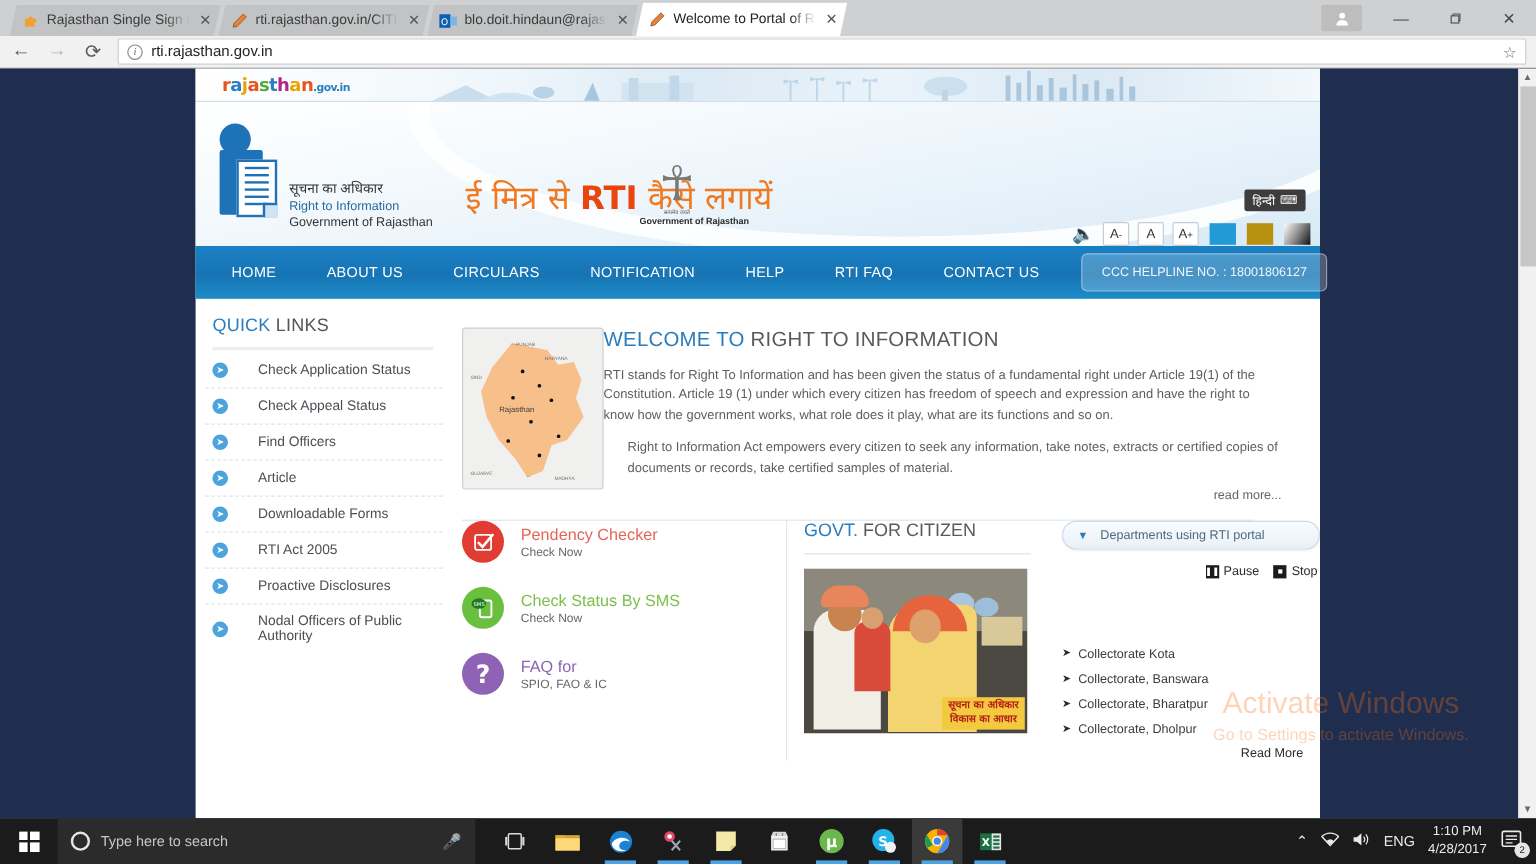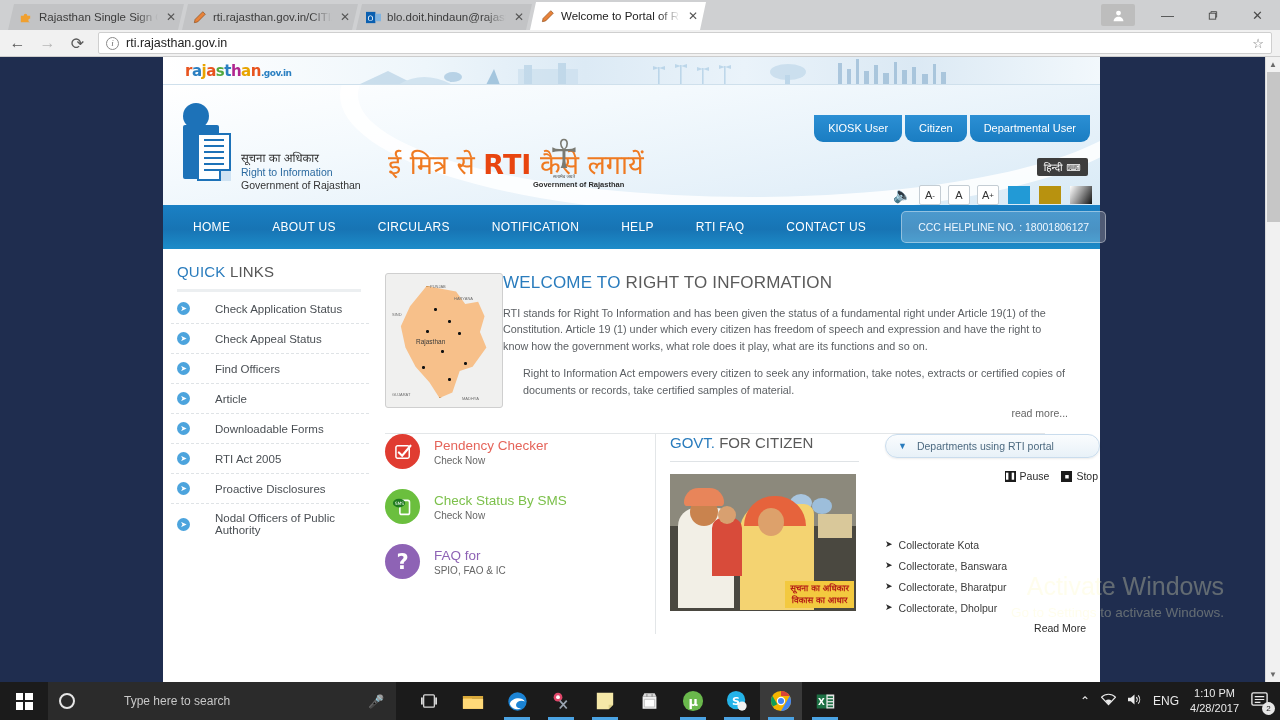--- a/index.html
+++ b/index.html
@@ -213,36 +213,36 @@
 
   
   .pscroll { position: absolute; right: 0; top: 0; width: 15px; height: 625px; background: #f1f1f1;
     border-left: 1px solid #dcdcdc; }
   .pscroll .arrow { height: 15px; display: flex; align-items: center; justify-content: center;
     font-size: 8px; color: #6a6a6a; }
   .pscroll .arrow.bot { position: absolute; bottom: 0; left: 0; right: 0; }
   .pscroll .thumb { position: absolute; top: 15px; left: 1px; width: 13px; height: 150px; background: #c6c6c6; }
 
   
-  .watermark { position: absolute; right: 56px; bottom: 62px; text-align: right; color: #fef9c3;
+  .watermark { position: absolute; right: 56px; bottom: 62px; text-align: center; color: #f97316;
      opacity: .30; pointer-events: none; }
   .wm1 { font-size: 25px; font-weight: 300; line-height: 1.1; }
   .wm2 { font-size: 13.5px; margin-top: 5px; }
 
   
   .taskbar { position: absolute; left: 0; top: 682px; width: 1280px; height: 38px;
     background: #1b1b1b; display: flex; align-items: center; }
   .startbtn { width: 48px; height: 38px; display: flex; align-items: center; justify-content: center; }
   .winlogo { width: 17px; height: 17px; display: grid; grid-template-columns: 1fr 1fr;
     grid-template-rows: 1fr 1fr; gap: 1.8px; }
   .winlogo span { background: #fff; display: block; }
   .searchbox { width: 348px; height: 38px; background: #2b2b2b; display: flex; align-items: center;
     gap: 9px; padding: 0 11px; }
   .srch-circ { width: 16px; height: 16px; border: 2px solid #e6e6e6; border-radius: 50%; flex: 0 0 16px; }
-  .srch-txt { color: #c8c8c8; font-size: 12px; flex: 1; margin-left: 40px; }
+  .srch-txt { color: #c8c8c8; font-size: 12px; flex: 1; }
   .mic { color: #d5d5d5; font-size: 13px; }
   .tbicons { display: flex; align-items: center; gap: 2px; padding-left: 12px; }
   .tbi { width: 42px; height: 38px; display: flex; align-items: center; justify-content: center;
     position: relative; font-size: 17px; }
   .tbi.open::after { content:''; position: absolute; left: 8px; right: 8px; bottom: 0; height: 3px; background: #4ba3e3; }
   .tbi.active { background: #3a3a3a; }
   .tray { margin-left: auto; display: flex; align-items: center; gap: 11px; padding-right: 8px; color: #eaeaea; }
   .tray .ti { font-size: 12px; }
   .clock { font-size: 11px; line-height: 1.35; text-align: center; }
   .notif { width: 22px; height: 22px; position: relative; }
@@ -405,25 +405,20 @@
         <div class="hindi-banner">
           <span>ई मित्र से </span><b>RTI</b><span> कैसे लगायें</span>
         </div>
 
         <div class="ashoka">
           <div class="cap">☥</div>
           <div class="l1">सत्यमेव जयते</div>
           <div class="l2">Government of Rajasthan</div>
         </div>
 
-        <div class="usertabs">
-          <div class="utab">KIOSK User</div>
-          <div class="utab">Citizen</div>
-          <div class="utab">Departmental User</div>
-        </div>
 
         <div class="hindi-btn">
           <span>हिन्दी</span>
           <span>⌨</span>
         </div>
 
         <div class="acctools">
           <span class="spk">🔈</span>
           <span class="fsz">
               <span>A</span>

